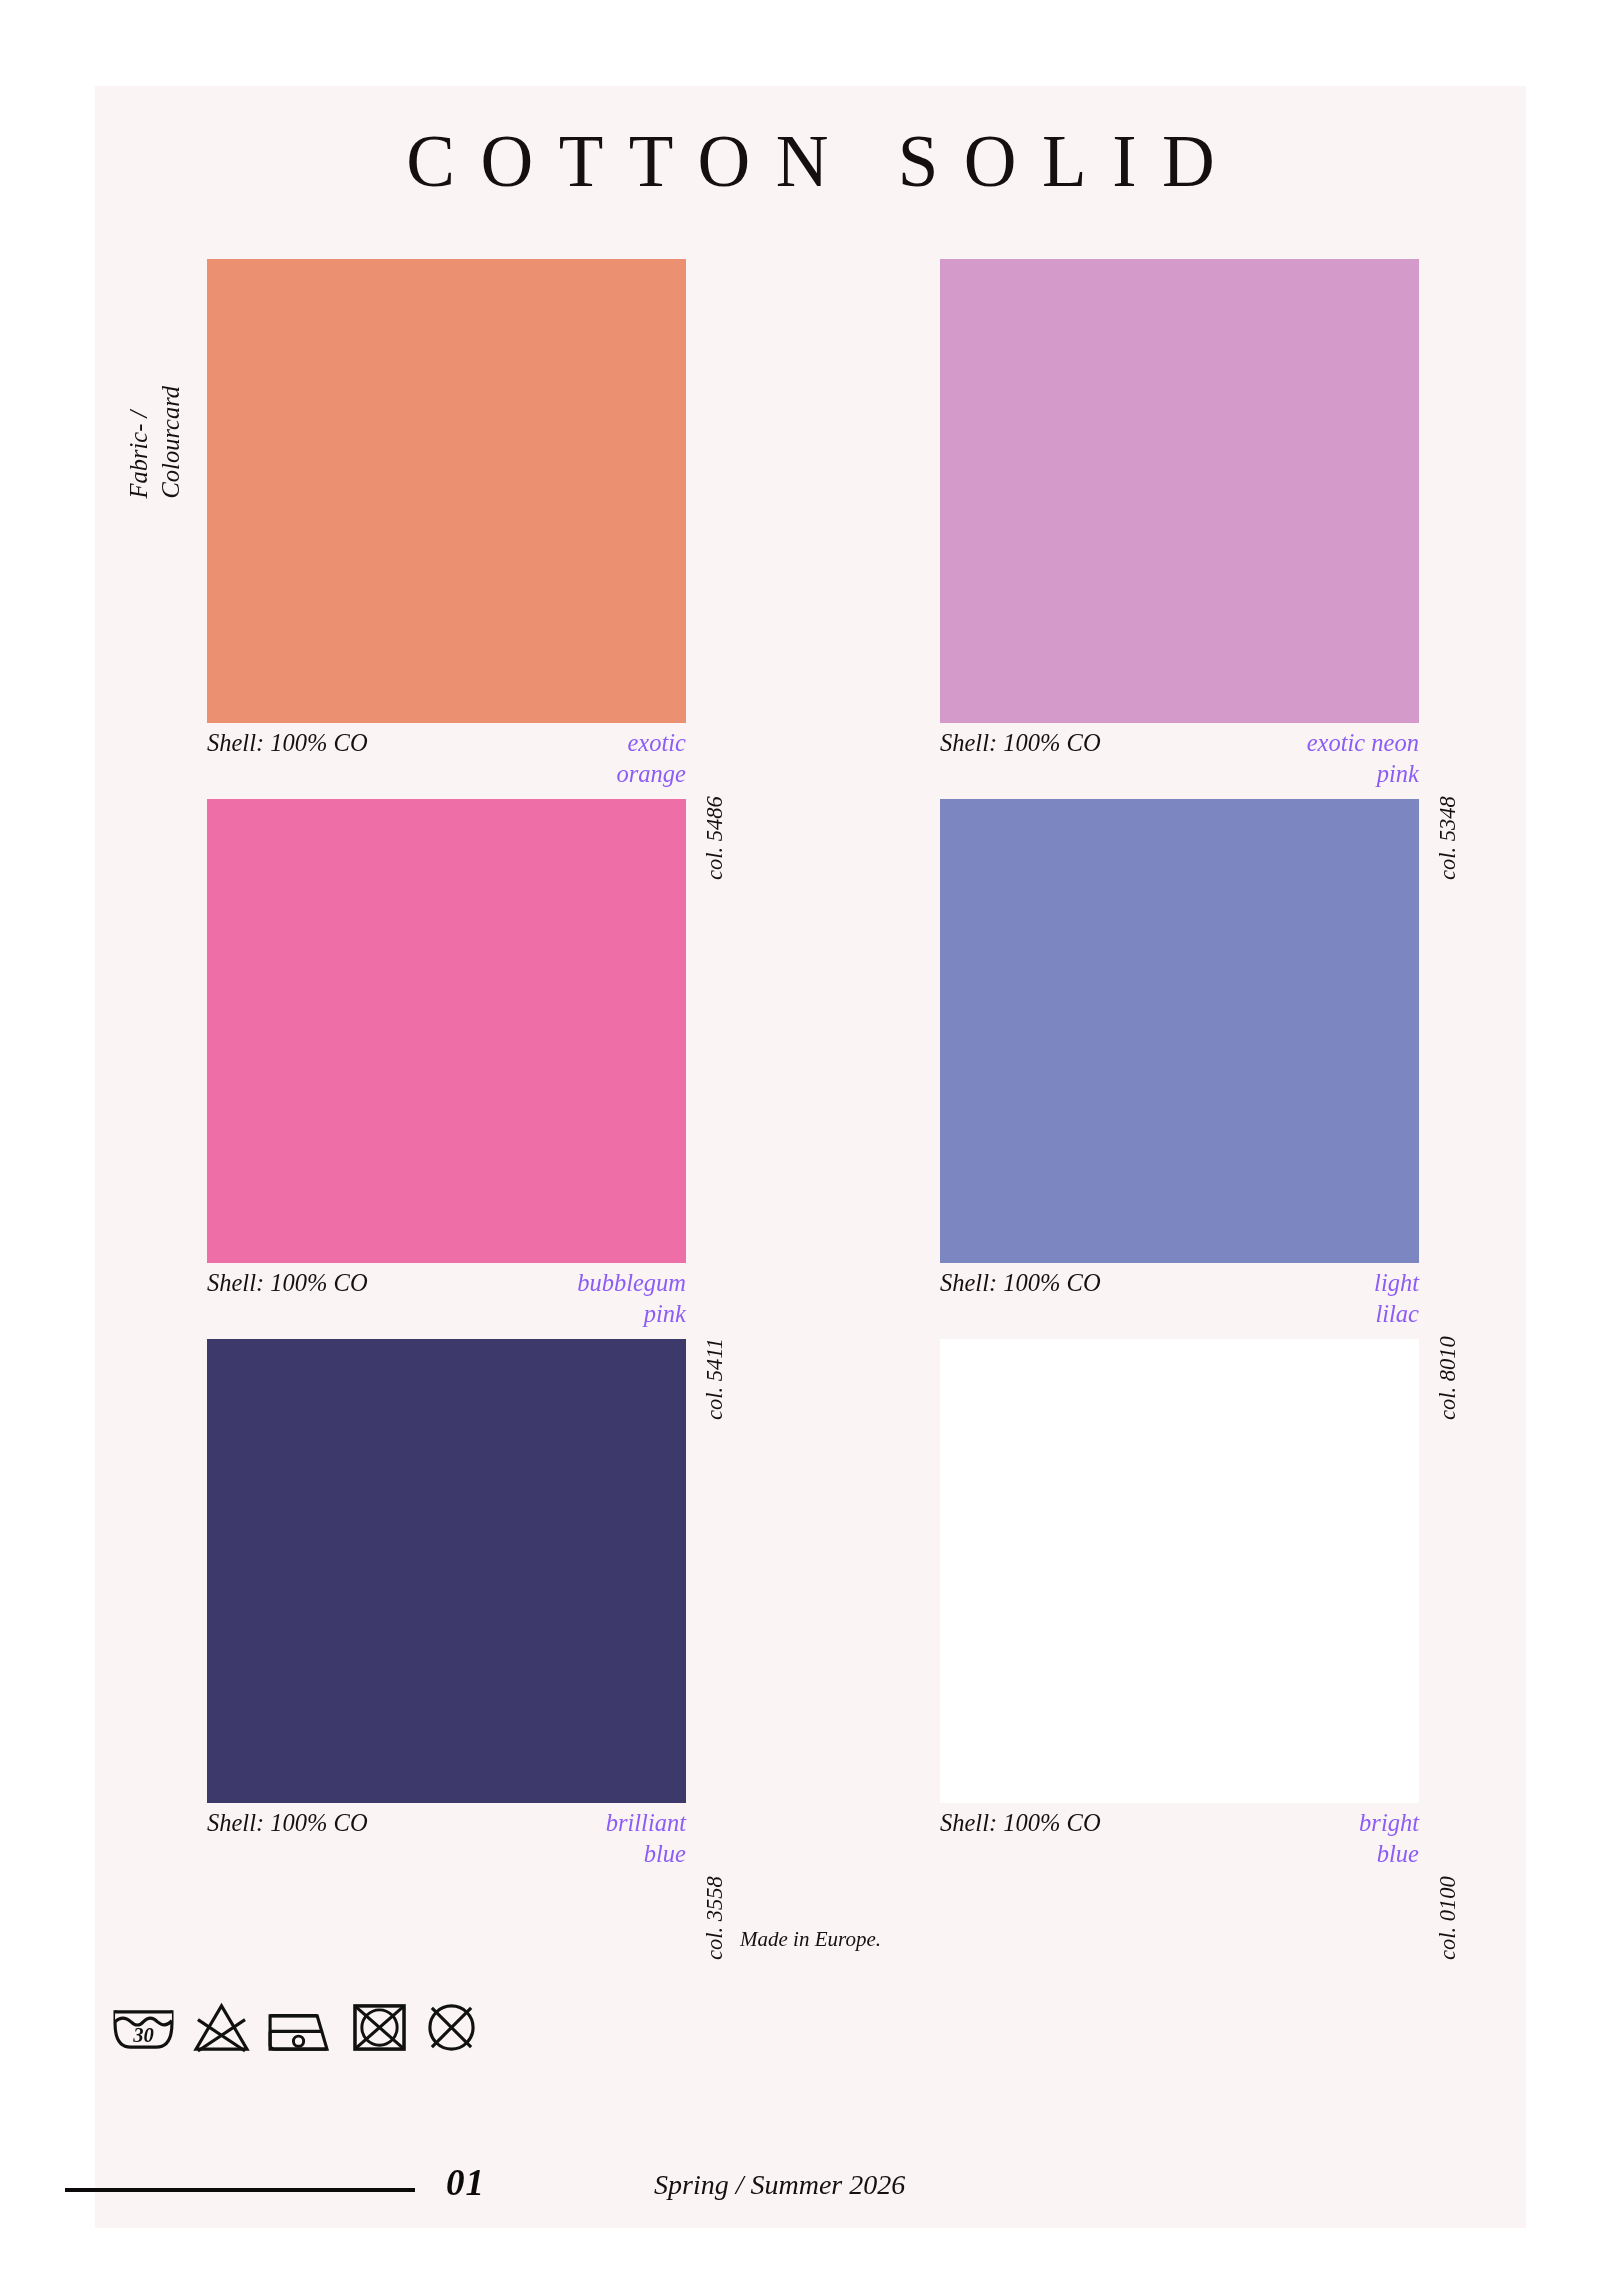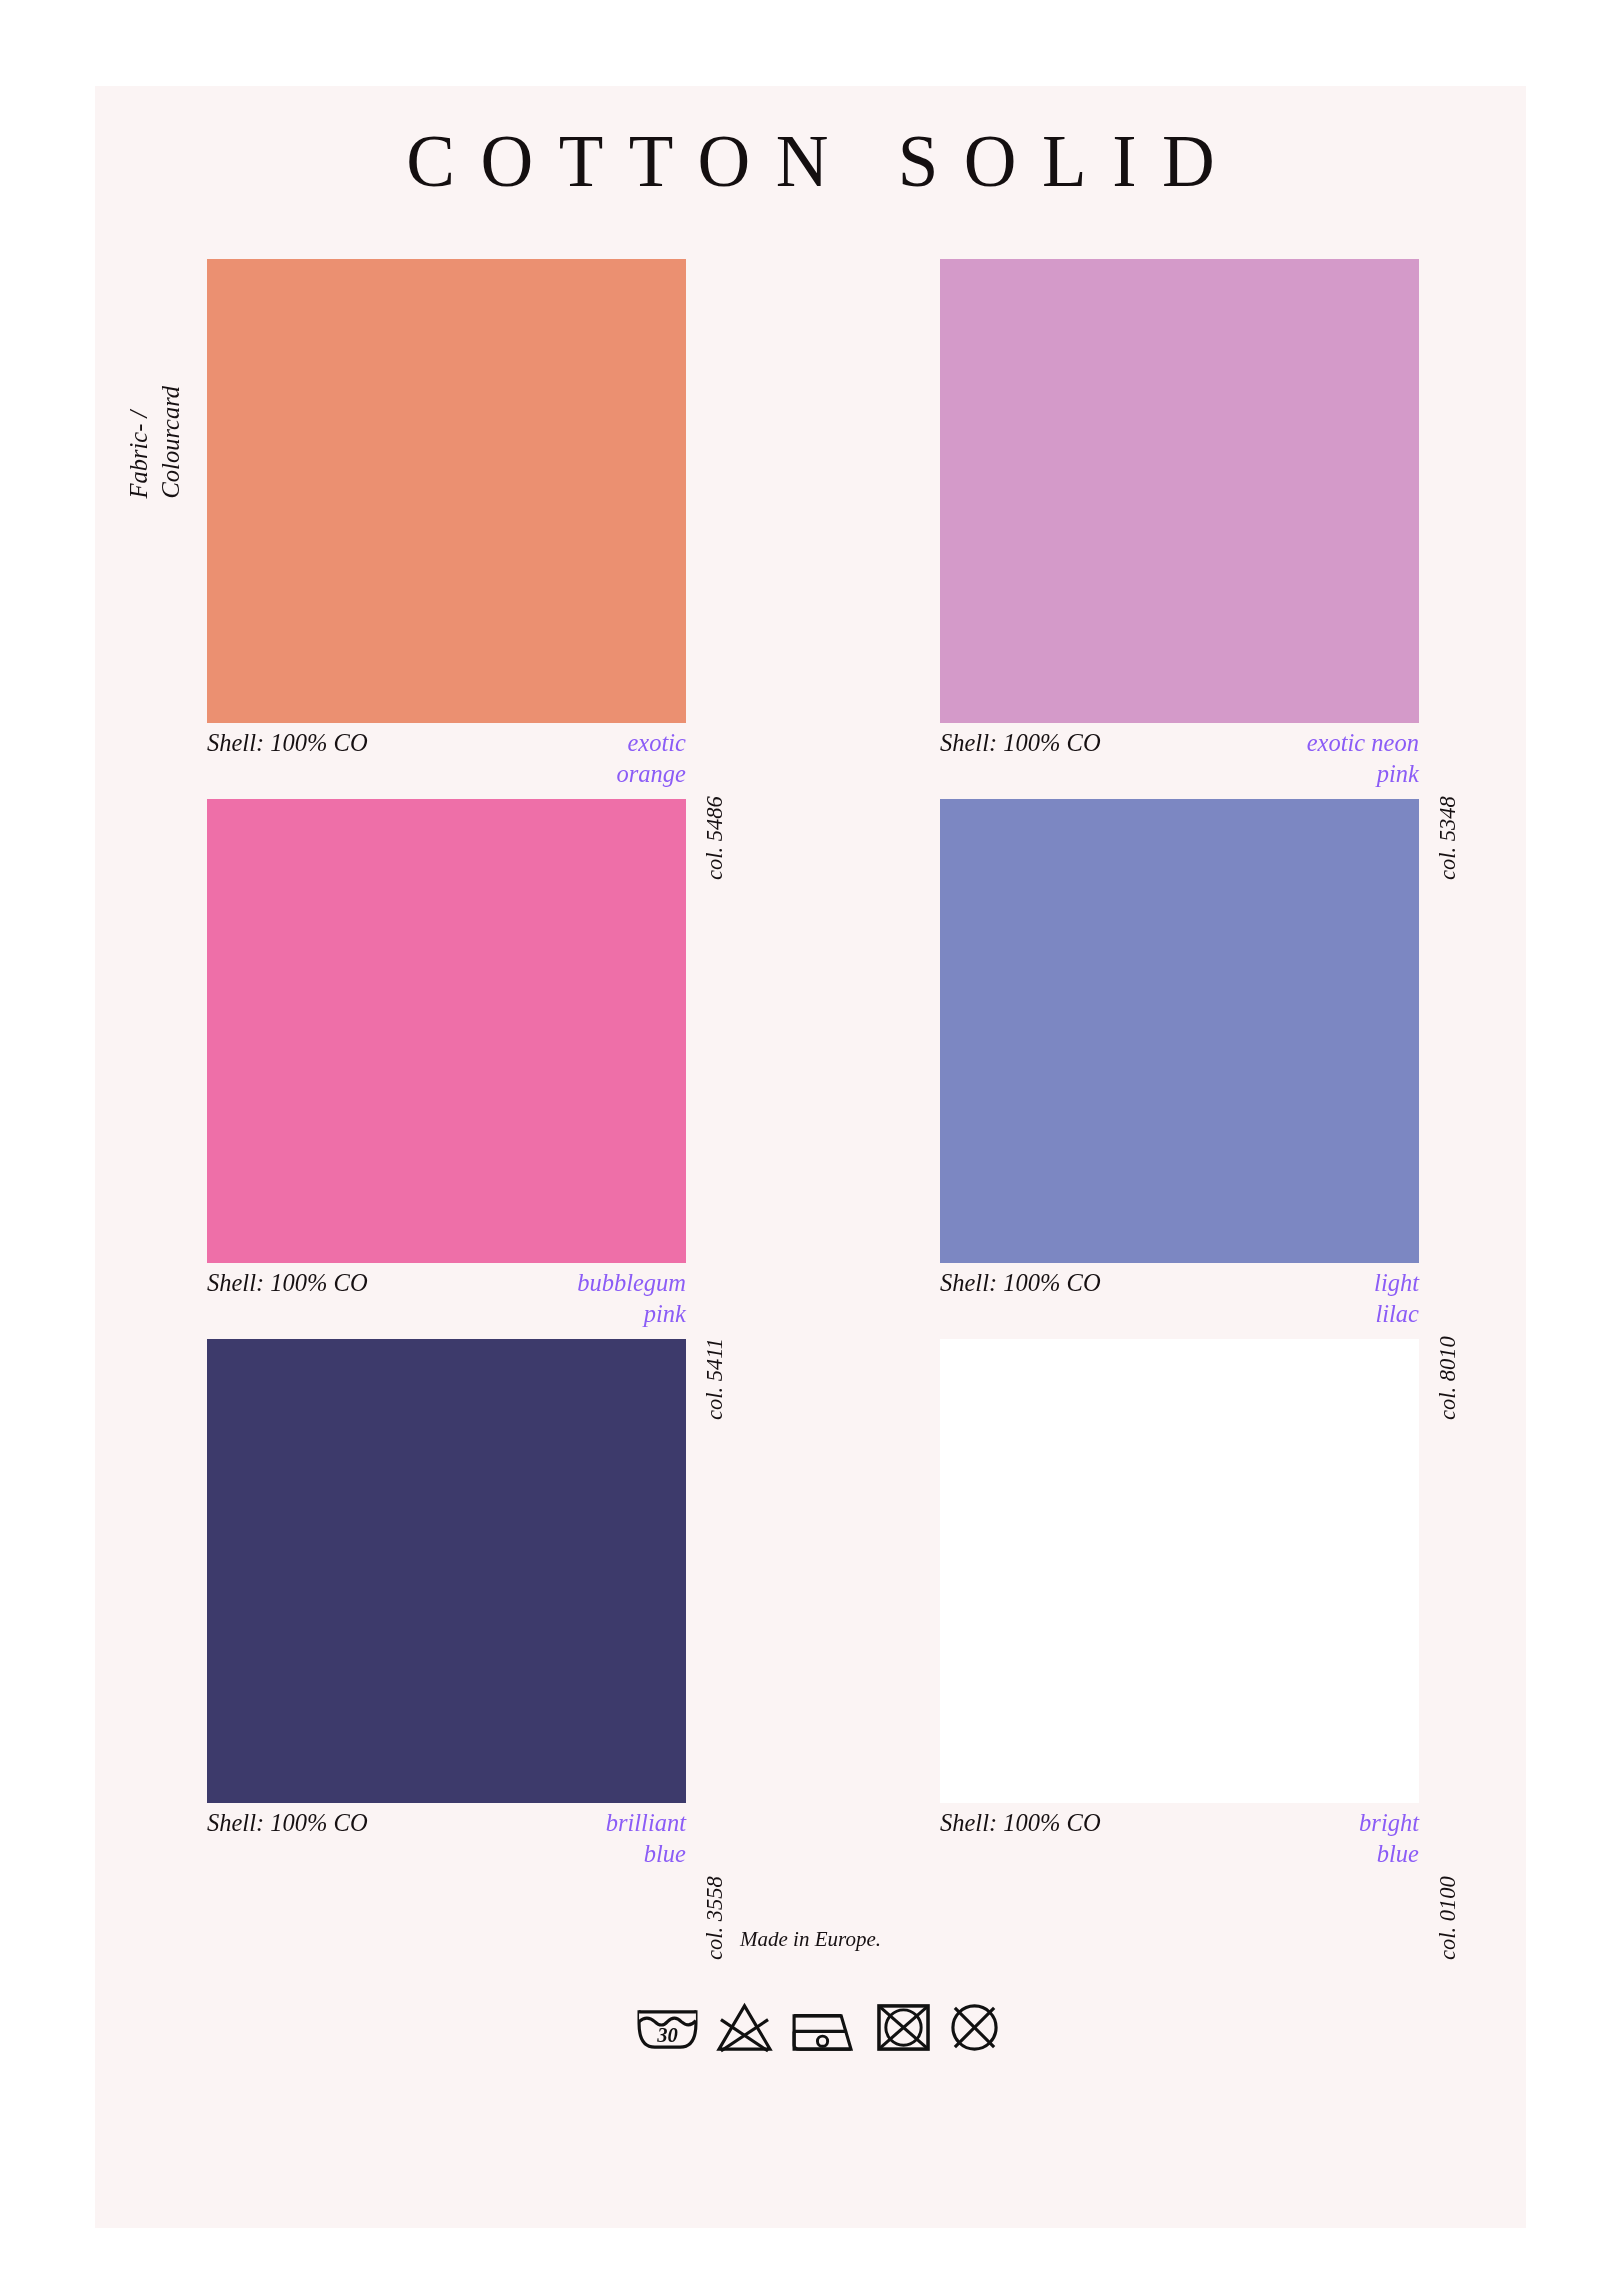--- a/index.html
+++ b/index.html
@@ -143,25 +143,25 @@
     width: 1431px;
     text-align: center;
     font-style: italic;
     font-size: 21px;
     color: #161012;
   }
 
   
   .care {
     position: absolute;
-    left: 8px;
+    left: 16px;
     top: 1916px;
     width: 1431px;
     display: flex;
-    justify-content: center;
+    justify-content: flex-start;
     align-items: center;
     gap: 15.7px;
   }
   .care svg { display: block; }
 
   
   .footer {
     position: absolute;
     left: 0;
     top: 2075px;
@@ -352,15 +352,20 @@
     <span>
       <svg width="55" height="51" viewBox="0 0 56 52">
         <circle cx="28" cy="26" r="22" fill="none" stroke="#111" stroke-width="3.2"></circle>
         <path d="M8 6 L48 46" stroke="#111" stroke-width="3.2"></path>
         <path d="M48 6 L8 46" stroke="#111" stroke-width="3.2"></path>
       </svg>
     </span>
 
   </div>
 
+  <div class="footer">
+    <div class="footer-rule"></div>
+    <div class="pagenum">01</div>
+    <div class="season">Spring / Summer 2026</div>
+  </div>
 
 </div>
 
 
 </body></html>

